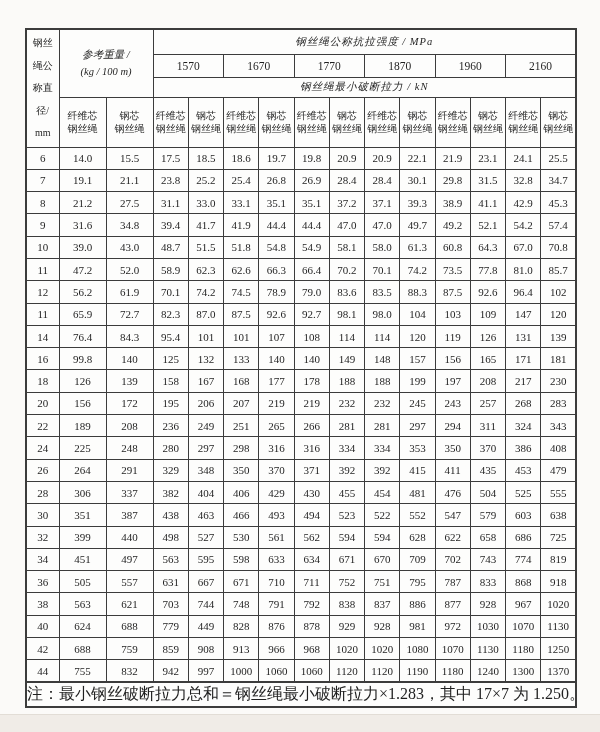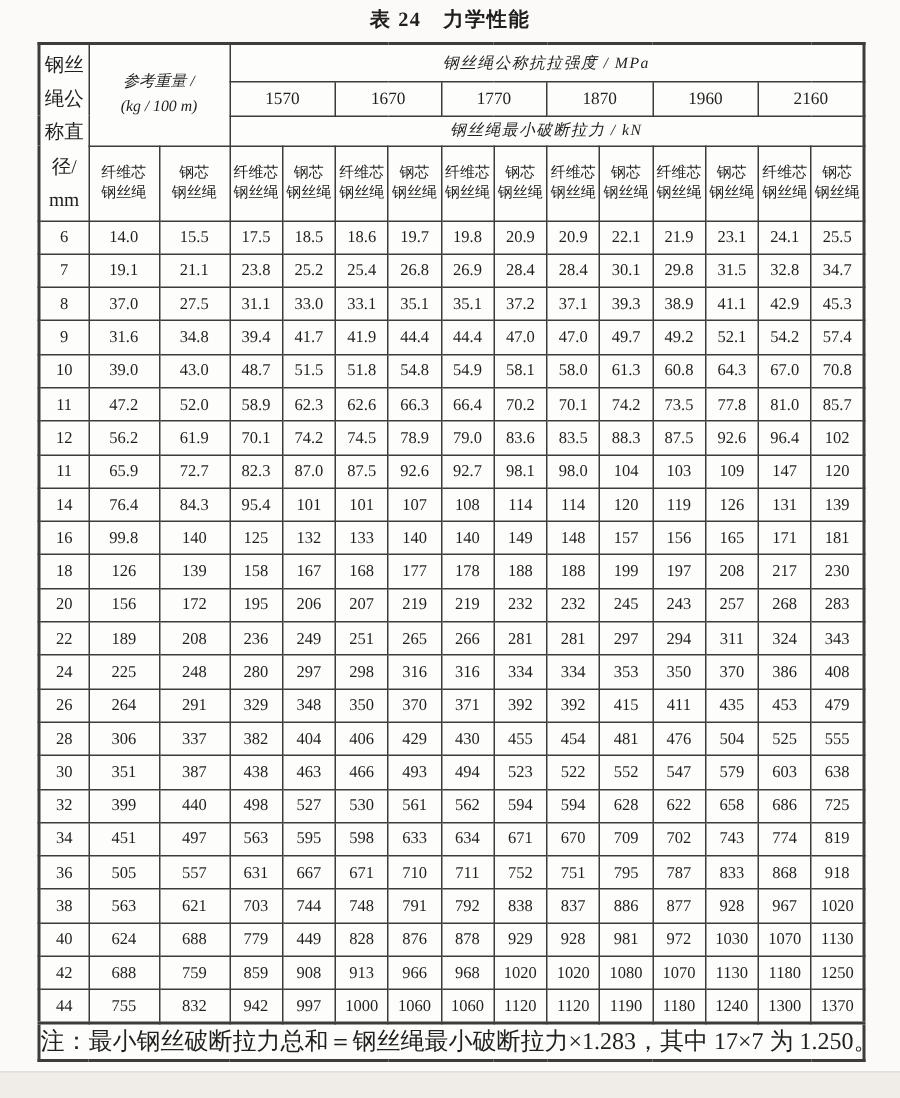--- a/index.html
+++ b/index.html
@@ -38,21 +38,21 @@
     padding: 0; font-weight: normal;
     overflow: hidden; white-space: nowrap;
   }
   col.c-diam { width: 33px; }
   col.c-w { width: 47px; }
   tr.h1 { height: 25px; }
   tr.h2 { height: 23px; }
   tr.h3 { height: 20px; }
   tr.h4 { height: 50px; }
   tbody tr { height: 22.3px; }
-  .diam-th { font-size: 13px; line-height: 22.5px; }
+  .diam-th { font-size: 10px; line-height: 22.5px; }
   .weight-th { font-size: 10.5px; line-height: 17px; font-style: italic; }
   .span-th { font-size: 10.5px; letter-spacing: 1px; font-style: italic; }
   .num-th { font-size: 11.5px; }
   .core-th { font-size: 10px; line-height: 13px; letter-spacing: 0; }
   tbody td { font-size: 11px; }
   td.note {
     height: 25px;
     text-align: left; font-size: 16px;
     border-top: 2px solid var(--border);
   }
@@ -60,21 +60,20 @@
     position: absolute; left: 0; top: 714px;
     width: 600px; height: 18px;
     background: var(--strip-bg);
     border-top: 1px solid #e2ddd6;
   }
 </style>
 </head>
 <body>
 
 <div class="page">
-  <div class="title">表 24　力学性能</div>
 
   <table class="props">
     <colgroup>
       <col class="c-diam">
         <col class="c-w">
         <col class="c-w">
       <col class="c-f">
         <col class="c-f">
         <col class="c-f">
         <col class="c-f">
@@ -204,21 +203,21 @@
           <td>28.4</td>
           <td>28.4</td>
           <td>30.1</td>
           <td>29.8</td>
           <td>31.5</td>
           <td>32.8</td>
           <td>34.7</td>
         </tr>
         <tr>
           <td>8</td>
-          <td>37.0</td>
+          <td>21.2</td>
           <td>27.5</td>
           <td>31.1</td>
           <td>33.0</td>
           <td>33.1</td>
           <td>35.1</td>
           <td>35.1</td>
           <td>37.2</td>
           <td>37.1</td>
           <td>39.3</td>
           <td>38.9</td>

